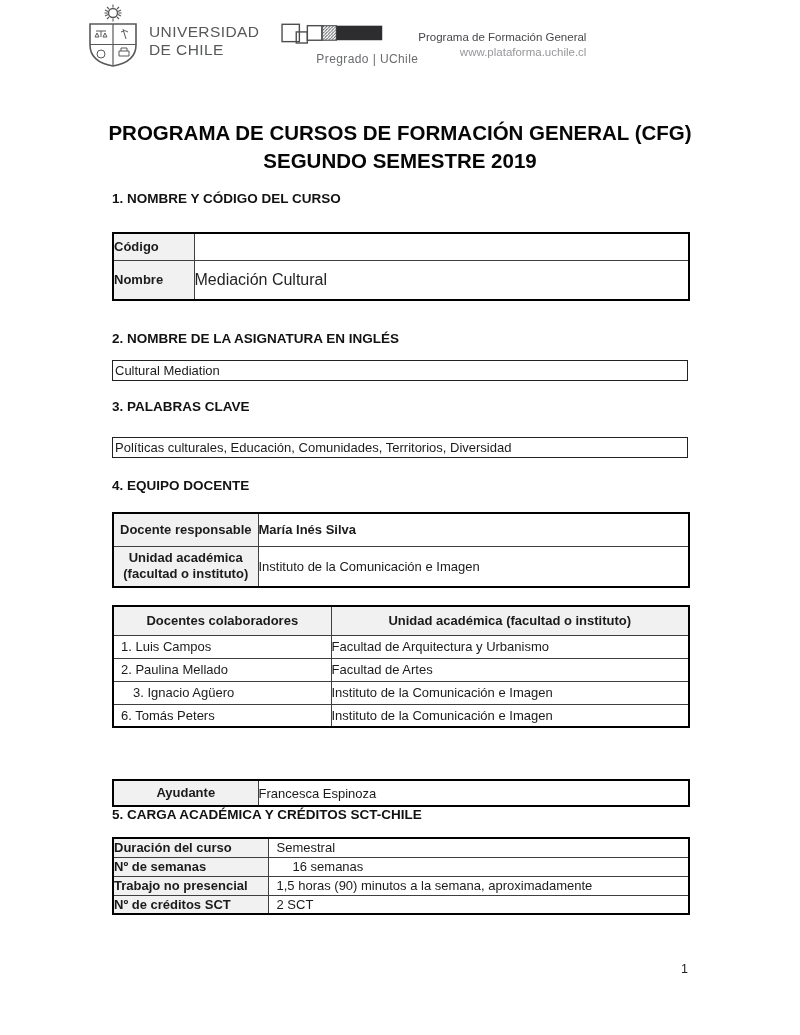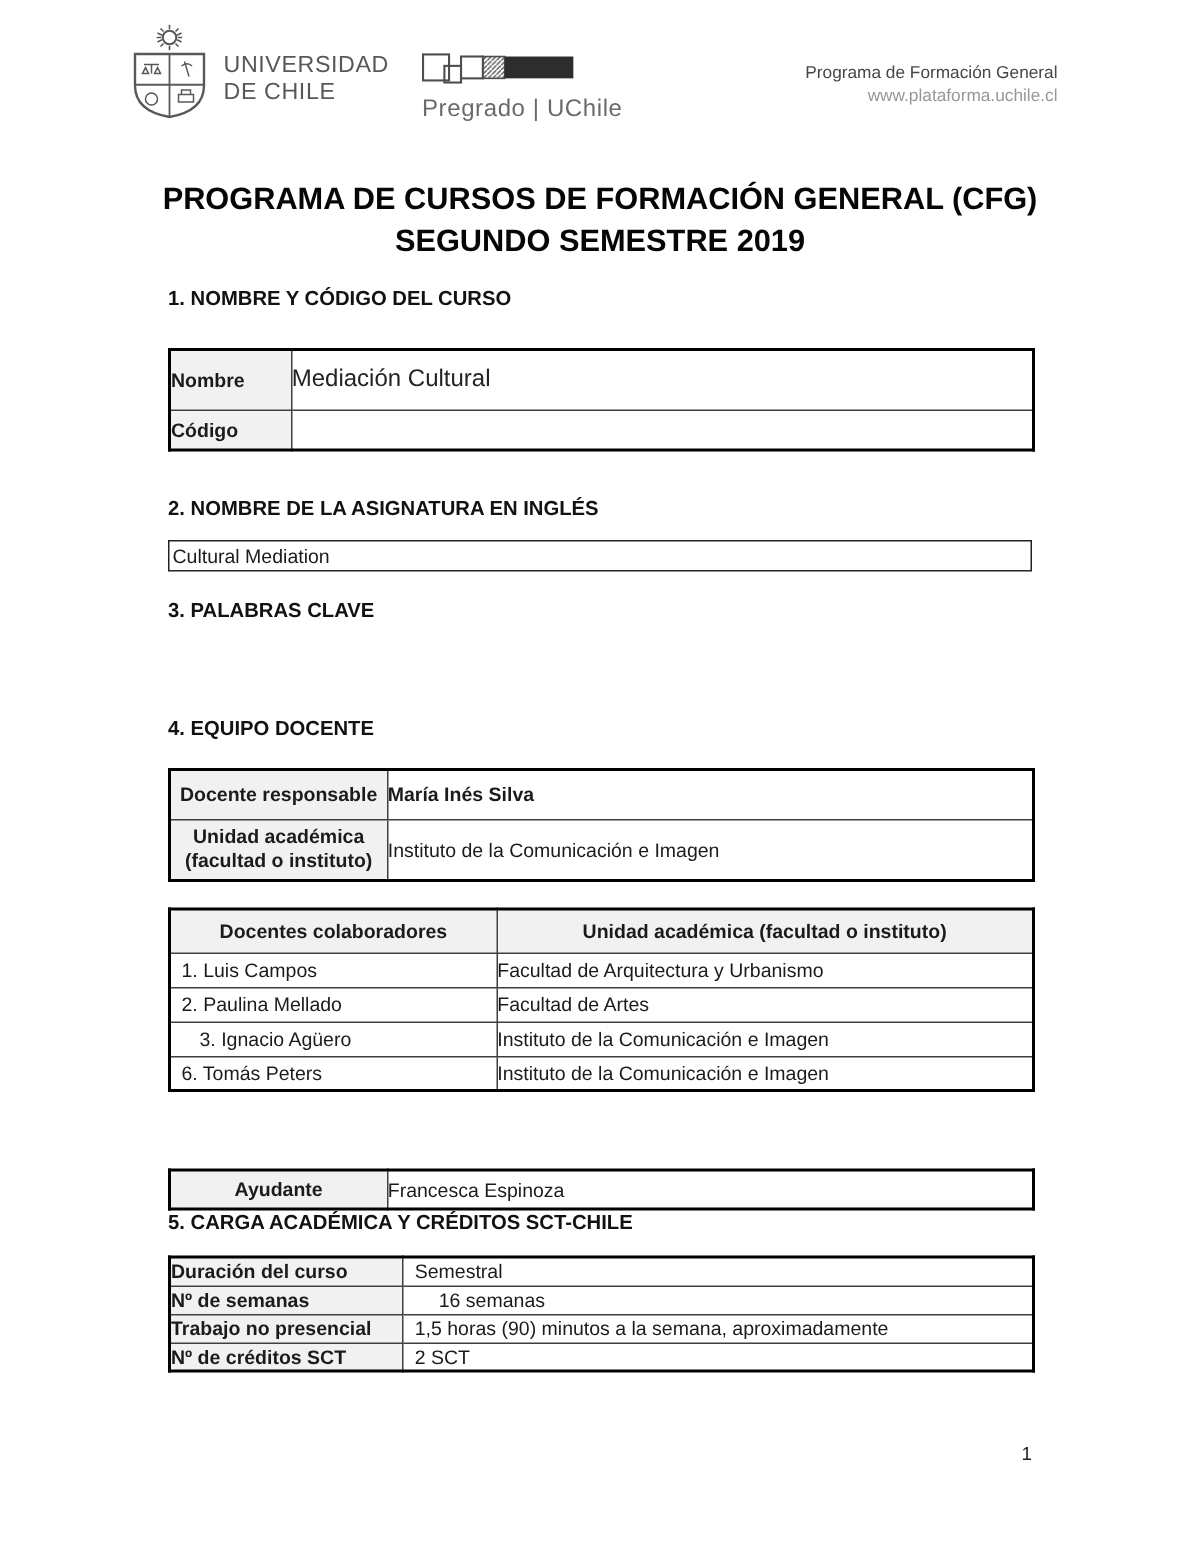--- a/index.html
+++ b/index.html
@@ -2,25 +2,25 @@
 <html lang="es"><head>
 <meta charset="utf-8">
 <style>
   html,body{margin:0;padding:0;background:#fff;}
   .page{
     position:relative;width:800px;height:1035px;background:#ffffff;
     font-family:"Liberation Sans","DejaVu Sans",sans-serif;color:#1b1b1b;
     overflow:hidden;
   }
   
-  .header{position:absolute;top:16px;left:85px;right:95px;display:flex;justify-content:space-between;}
+  .header{position:absolute;top:4px;left:85px;right:95px;display:flex;}
   .brand{display:flex;align-items:flex-start;}
   .univ-name{margin:19px 0 0 8px;font-size:15.5px;line-height:17.5px;letter-spacing:.4px;color:#57585a;}
   .pregrado{margin:16px 0 0 22px;}
-  .pregrado-caption{margin-top:4px;font-size:16px;letter-spacing:.4px;color:#6a6b6d;}
+  .pregrado-caption{margin-top:4px;font-size:12px;letter-spacing:.4px;color:#6a6b6d;margin-left:35px;}
   .header-right{text-align:right;margin-top:26px;line-height:15px;}
   .header-program{font-size:11.5px;color:#46474a;font-weight:500;}
   .header-url{font-size:11.5px;color:#96979a;}
   
   .doc-title{position:absolute;top:119px;left:0;width:800px;text-align:center;
     font-size:20.5px;font-weight:700;line-height:28px;color:#060606;}
   
   .abs{position:absolute;left:112px;width:576px;}
   .sec-heading{font-size:13.5px;font-weight:700;color:#121212;white-space:nowrap;}
   .single-box{height:21px;border:1.5px solid #222;display:flex;align-items:center;
@@ -107,34 +107,35 @@
 
   <div class="abs sec-heading" style="top:191px;">1. NOMBRE Y CÓDIGO DEL CURSO</div>
 
   <table class="doc-table abs" style="top:232px;">
     <colgroup>
         <col style="width:81px;">
         <col style="width:495px;">
       </colgroup>
     <tbody>
         <tr>
+      <td class="lbl lbl-left" style="height:27px;">Código</td>
+      <td class="val"></td>
+    </tr>
+    <tr>
       <td class="lbl lbl-left" style="height:40px;">Nombre</td>
       <td class="val val-big">Mediación Cultural</td>
     </tr>
-    <tr>
-      <td class="lbl lbl-left" style="height:27px;">Código</td>
-      <td class="val"></td>
-    </tr>
   </tbody>
     </table>
 
   <div class="abs sec-heading" style="top:331px;">2. NOMBRE DE LA ASIGNATURA EN INGLÉS</div>
   <div class="abs single-box" style="top:360px;">Cultural Mediation</div>
 
   <div class="abs sec-heading" style="top:399px;">3. PALABRAS CLAVE</div>
+  <div class="abs single-box" style="top:437px;">Políticas culturales, Educación, Comunidades, Territorios, Diversidad</div>
 
   <div class="abs sec-heading" style="top:478px;">4. EQUIPO DOCENTE</div>
 
   <table class="doc-table abs" style="top:512px;">
     <colgroup>
         <col style="width:145px;">
         <col style="width:431px;">
       </colgroup>
     <tbody>
         <tr>

